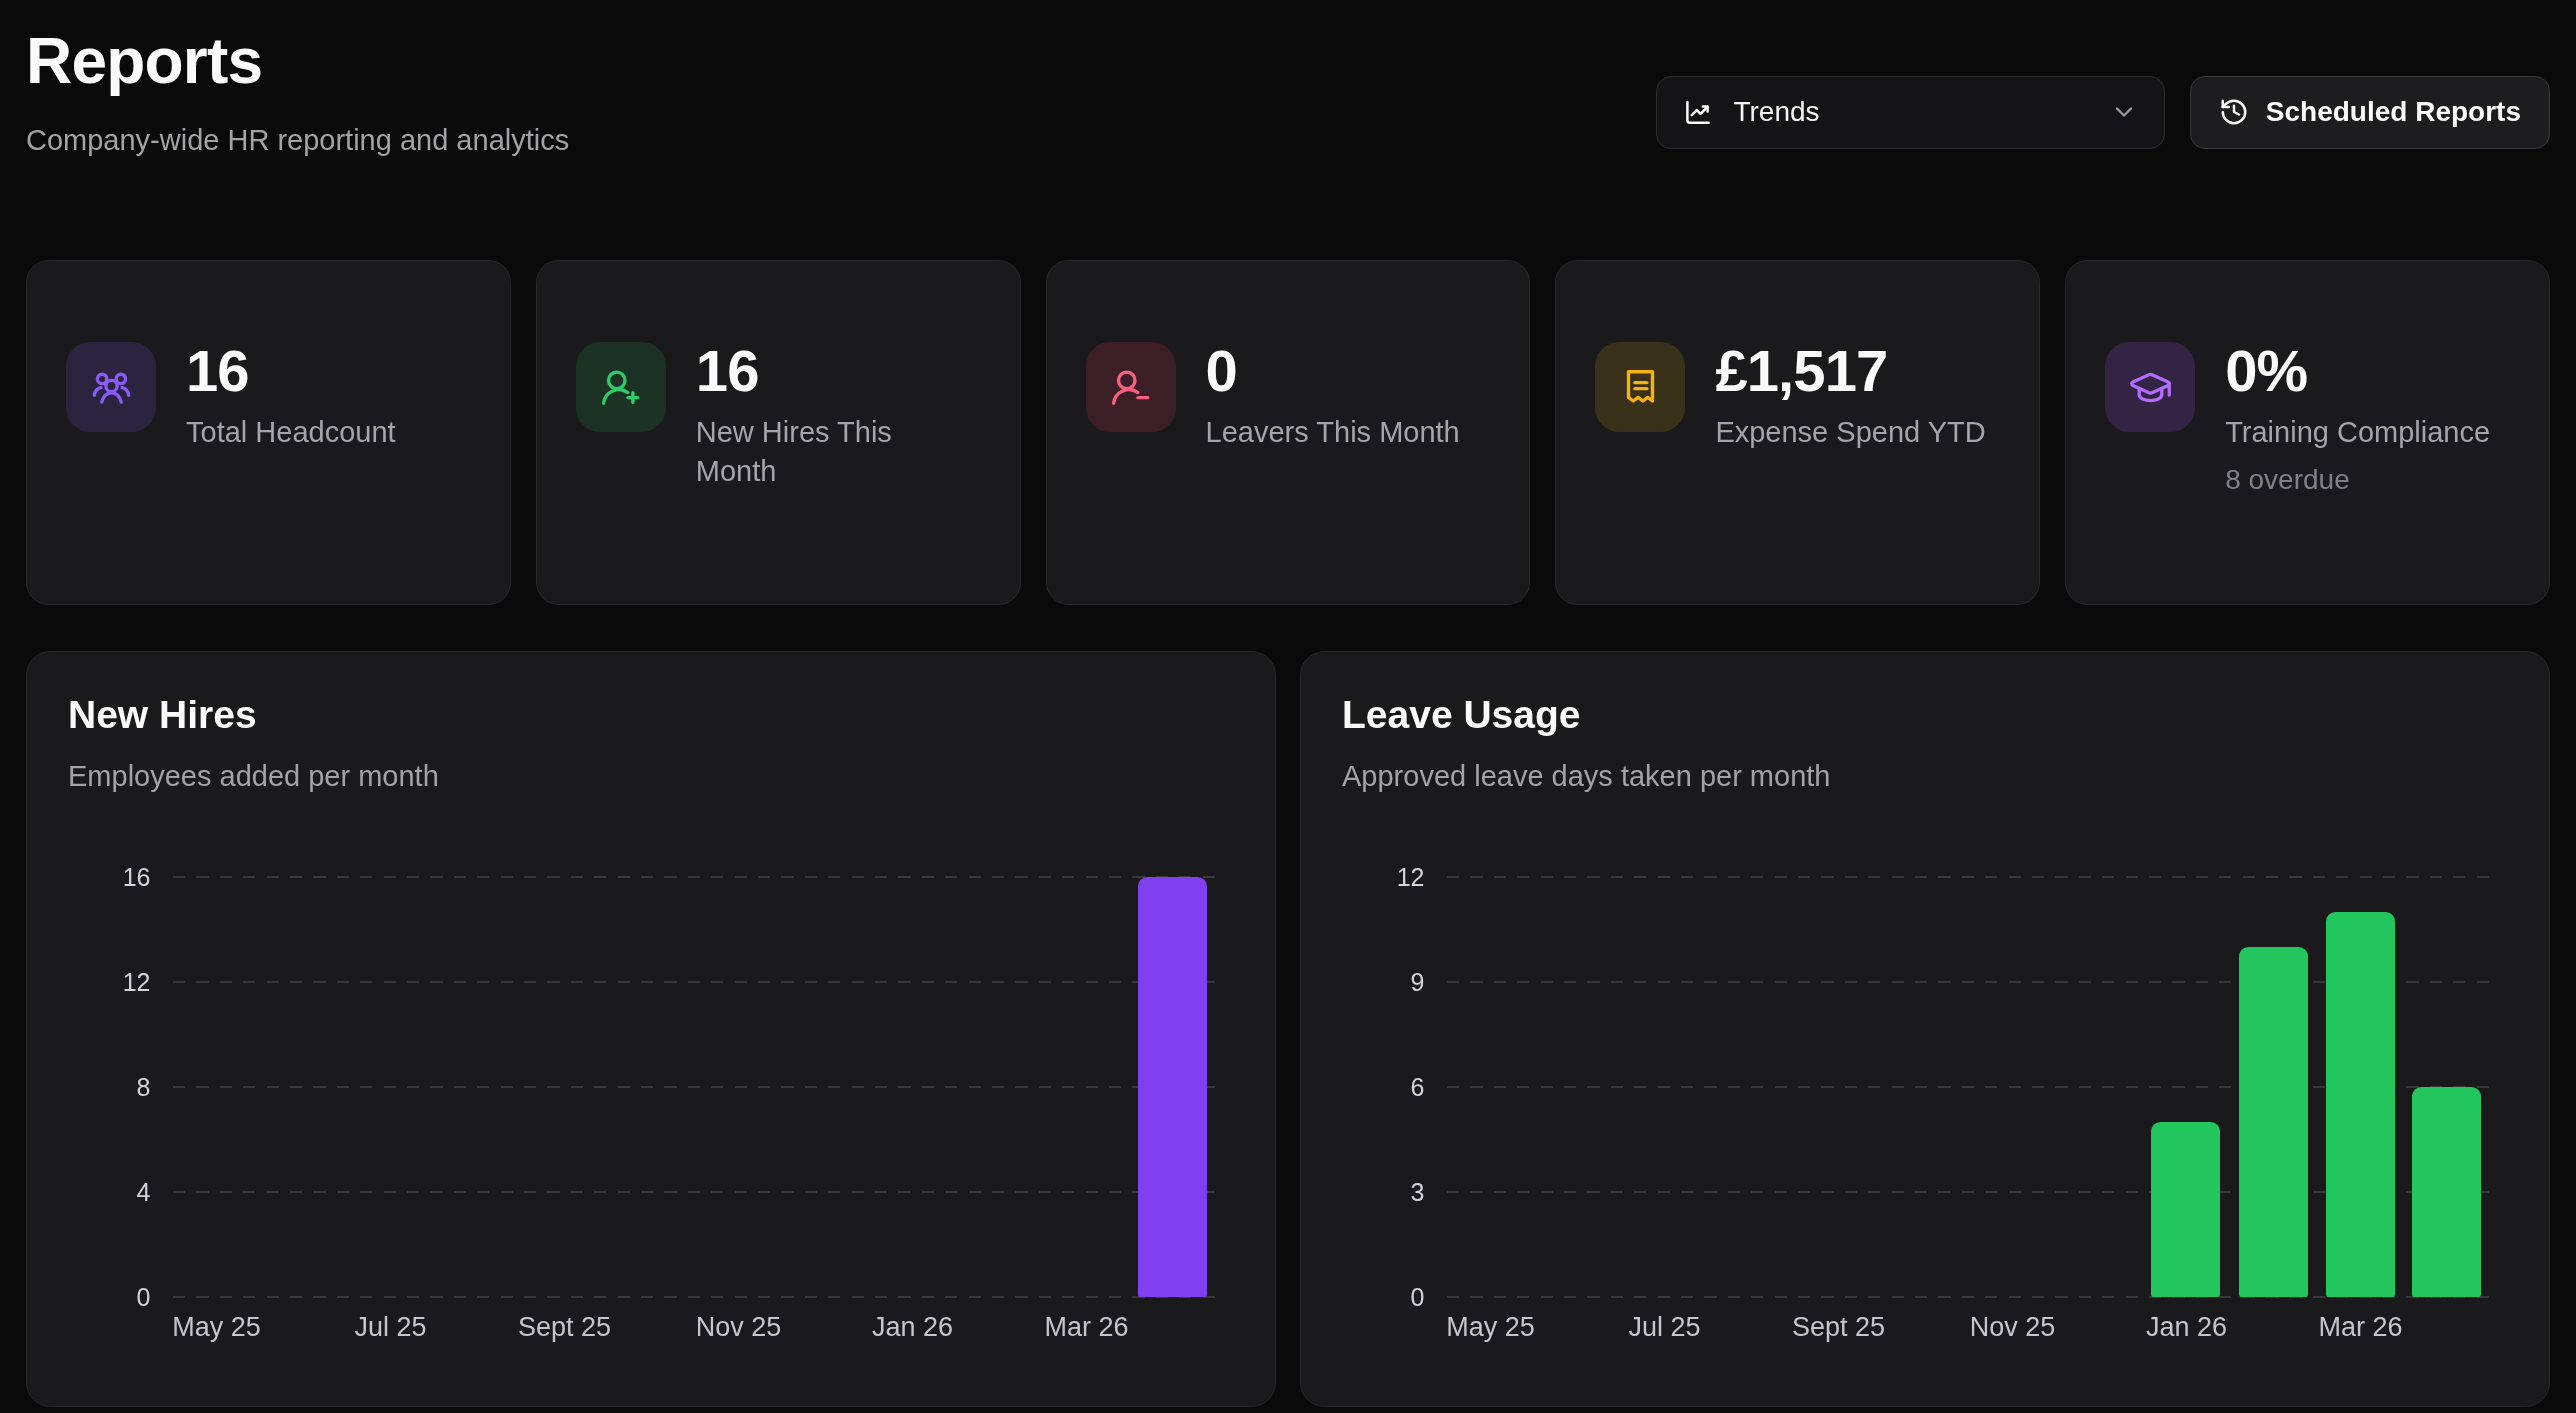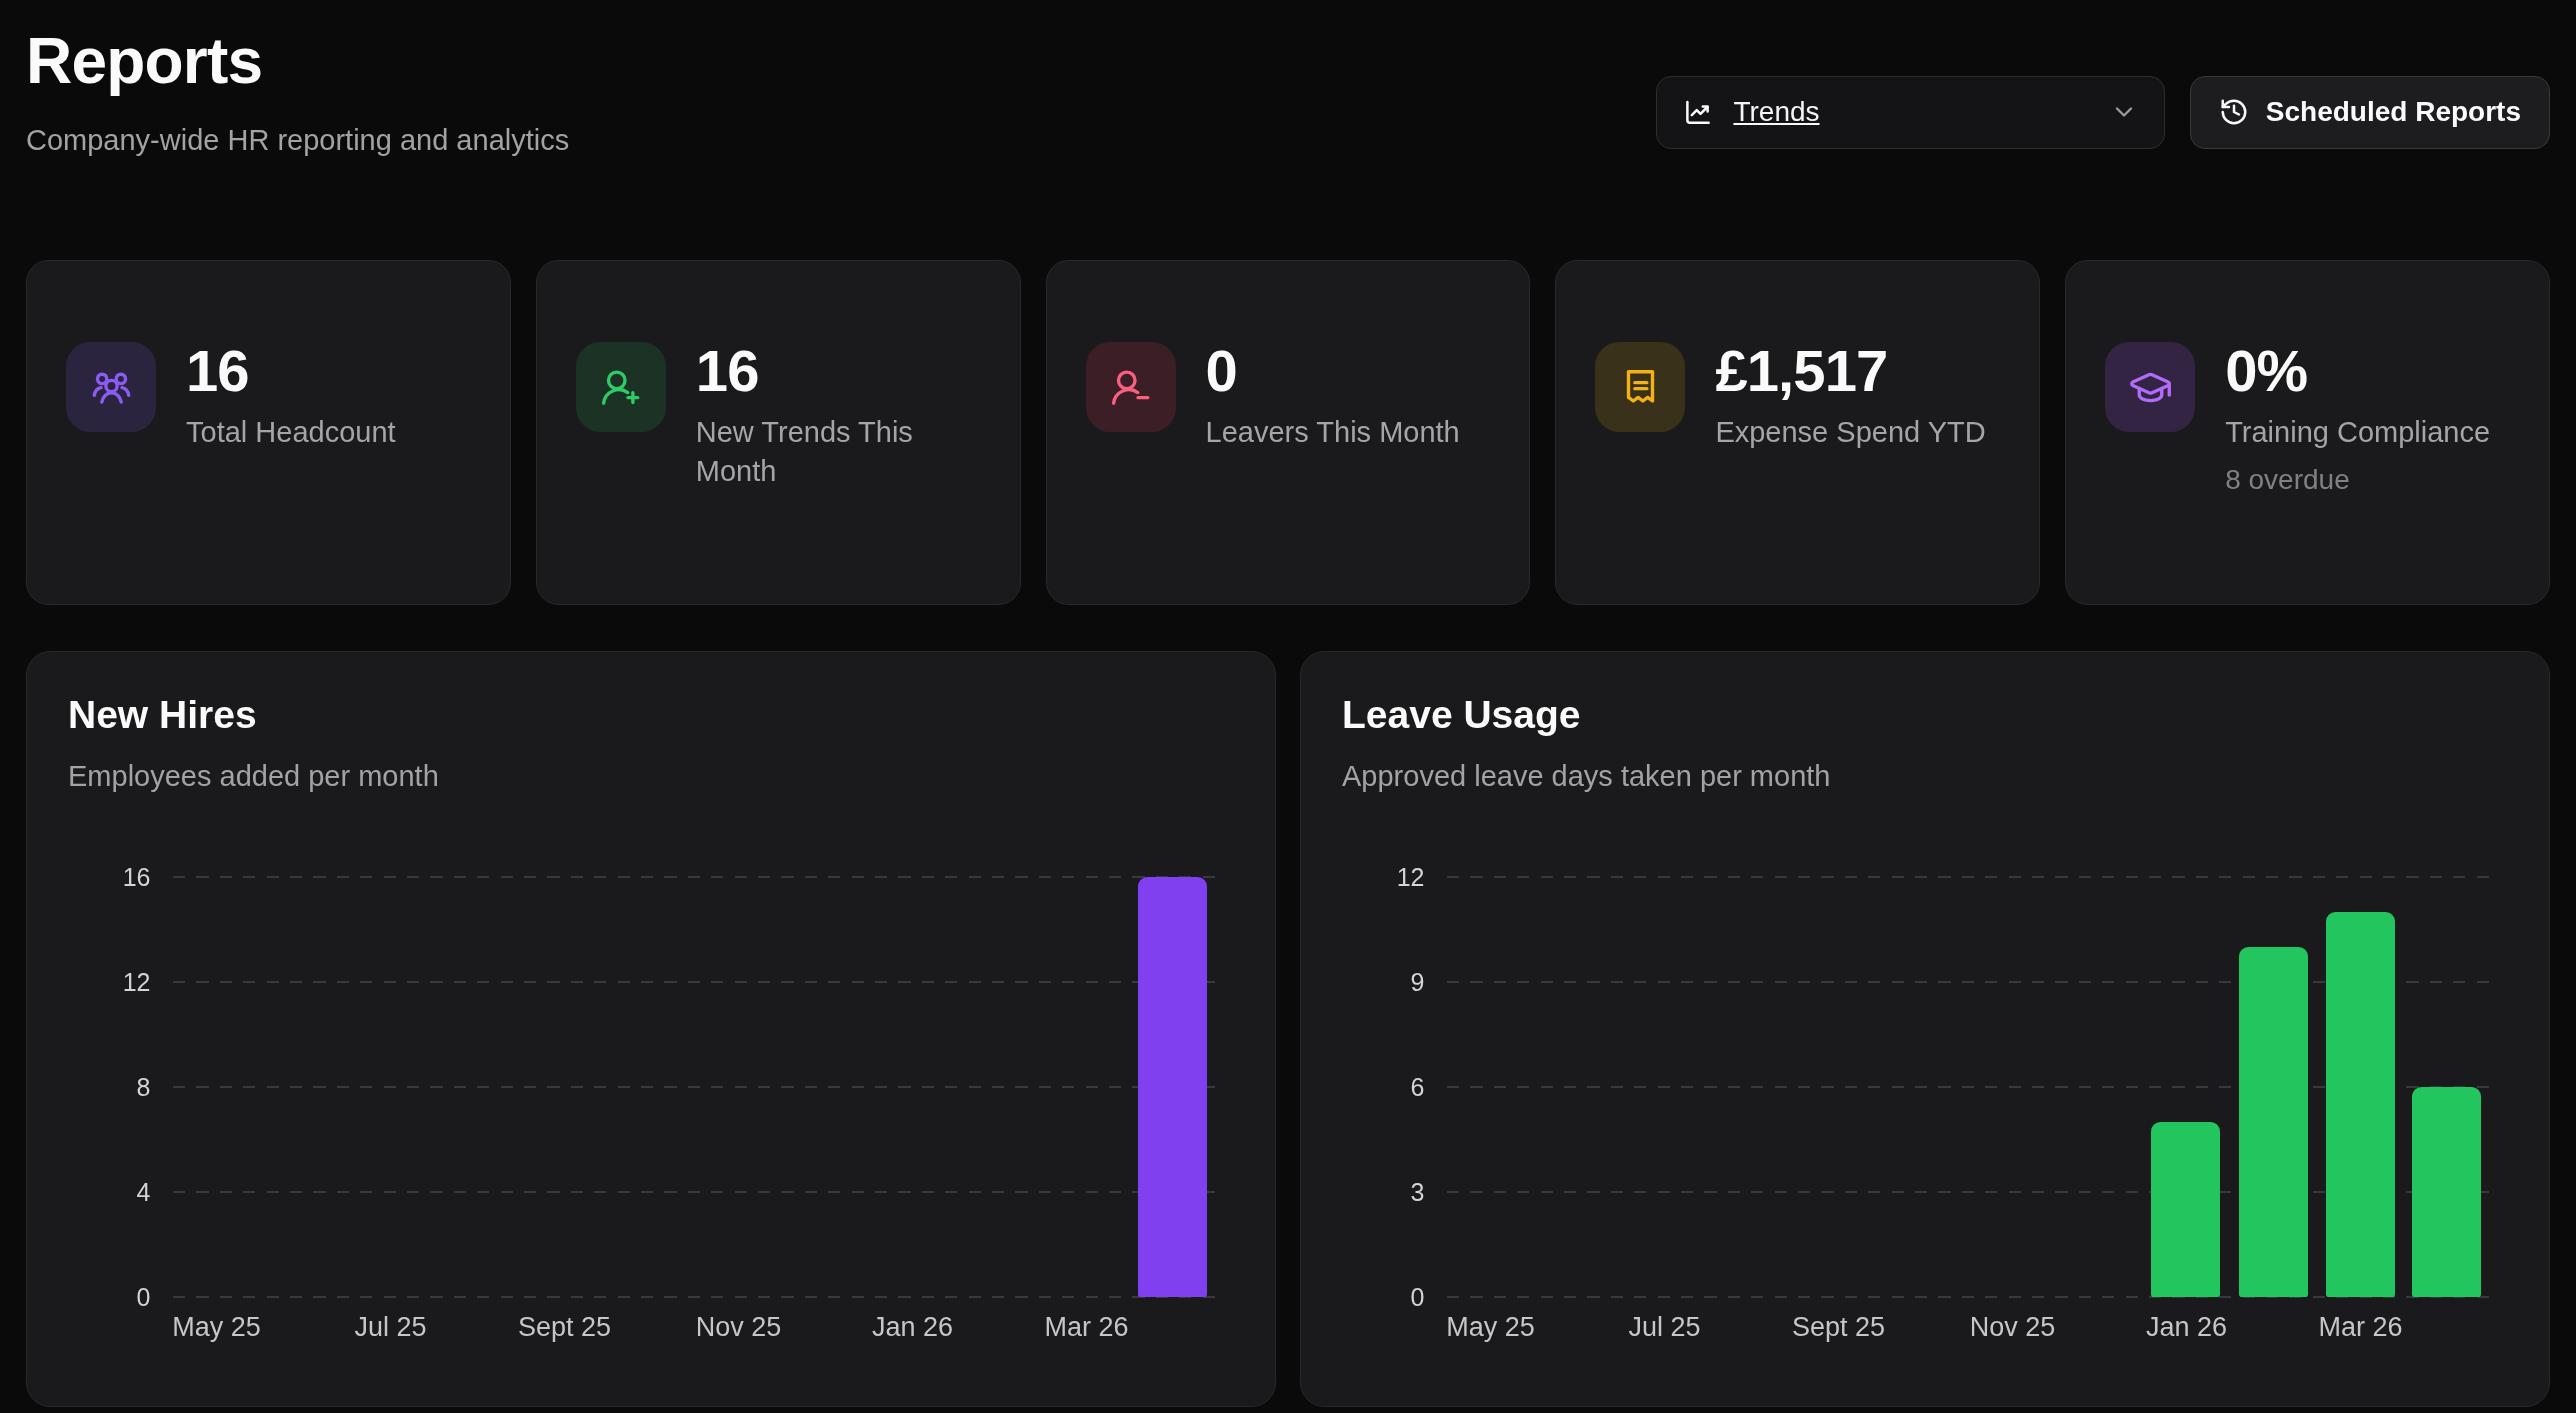--- a/index.html
+++ b/index.html
@@ -11,21 +11,21 @@
   .page{box-sizing:border-box;height:100%;padding:22.5px 26px 0 26px;}
 
   
   .header{display:flex;justify-content:space-between;align-items:flex-start;}
   .page-title{margin:3.8px 0 0 0;font-size:64px;font-weight:700;letter-spacing:-0.8px;line-height:1.1;color:#fafafa;}
   .page-subtitle{margin:26px 0 0 0;font-size:29px;color:#a3a3a6;line-height:1.2;}
   .header-controls{display:flex;gap:25px;margin-top:53px;}
   .select{
     width:509px;height:73px;box-sizing:border-box;cursor:pointer;
     background:#141416;border:1.9px solid #2e2e31;border-radius:15px;
-    display:flex;align-items:center;gap:20.6px;padding:0 26px;text-decoration:underline;
+    display:flex;align-items:center;gap:20.6px;padding:0 26px;
   }
   .select-label{flex:1;font-size:28px;font-weight:500;color:#f4f4f5;}
   .btn{
     height:73px;box-sizing:border-box;cursor:pointer;
     background:#1d1d20;border:1.9px solid #3a3a3d;border-radius:15px;
     display:flex;align-items:center;gap:17px;padding:0 28px;
     font-family:inherit;font-size:28px;font-weight:600;color:#fafafa;
   }
   .icon svg{display:block;width:30px;height:30px;}
   .chev svg{width:28px;height:28px;color:#9a9aa0;}
@@ -131,21 +131,21 @@
           <div class="stat-tile" style="background: rgba(34, 197, 94, 0.14); color: rgb(46, 203, 104);">
             <svg viewBox="0 0 24 24" fill="none" stroke="currentColor" stroke-width="1.8" stroke-linecap="round" stroke-linejoin="round">
               <circle cx="10" cy="8.2" r="4.4"></circle>
               <path d="M3 20.4a8.2 8.2 0 0 1 12.9-5.7"></path>
               <path d="M18.6 14.8v5.2"></path>
               <path d="M21.2 17.4H16"></path>
             </svg>
           </div>
           <div class="stat-text">
             <div class="stat-value">16</div>
-            <div class="stat-label">New Trends This Month</div>
+            <div class="stat-label">New Hires This Month</div>
           </div>
         </div>
       </div>
       <div class="stat-card">
         <div class="stat-row">
           <div class="stat-tile" style="background: rgba(244, 63, 94, 0.16); color: rgb(250, 95, 127);">
             <svg viewBox="0 0 24 24" fill="none" stroke="currentColor" stroke-width="1.8" stroke-linecap="round" stroke-linejoin="round">
               <circle cx="10" cy="8.2" r="4.4"></circle>
               <path d="M3 20.4a8.2 8.2 0 0 1 12.9-5.7"></path>
               <path d="M21.2 17.4H16"></path>

